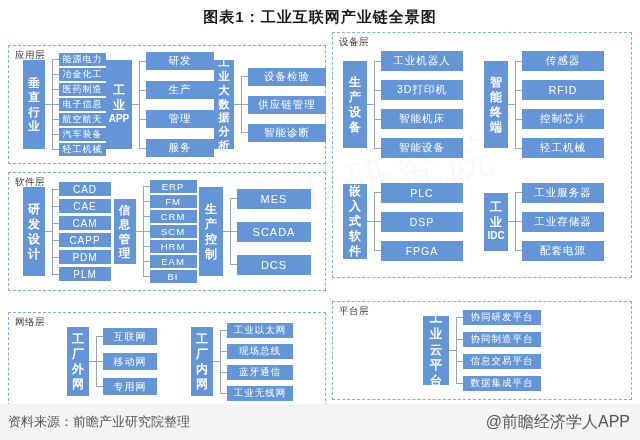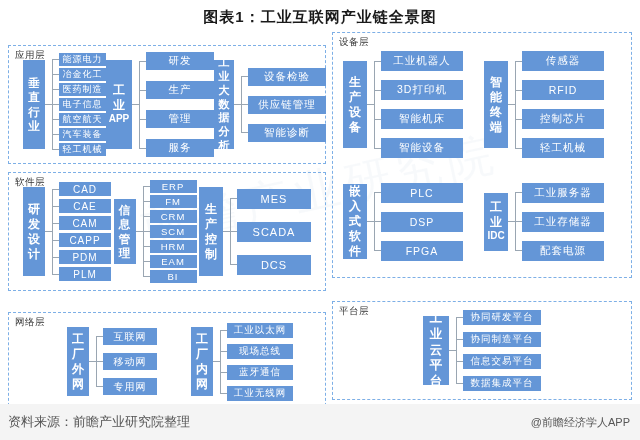--- a/index.html
+++ b/index.html
@@ -87,21 +87,21 @@
   #sec-platform .group-0{--pw:26px;--pf:12.5px;--kw:78px;--rh:15px;--gap:7px;--kf:9.5px;}
   #sec-device .group{--pw:24px;--pf:12px;--kw:82px;--rh:20px;--gap:9px;--kf:10.5px;}
 
   
   .footer{
     position:absolute;left:0;top:404px;width:640px;height:36px;
     background:#f4f4f4;display:flex;align-items:center;
     justify-content:space-between;box-sizing:border-box;padding:0 10px 0 8px;
   }
   .footer .src{font-size:13px;color:#555;}
-  .footer .credit{font-size:11px;color:#555;}
+  .footer .credit{font-size:16px;color:#555;}
 </style>
 </head>
 <body style="--blue: #6496D7; --line: #9AA6B2;">
 
 <div class="title">图表1：工业互联网产业链全景图</div>
 <div class="watermark">前瞻产业研究院</div>
 
 <div class="section" id="sec-application">
   <span class="layer-label">应用层</span>
   <div class="groups">

